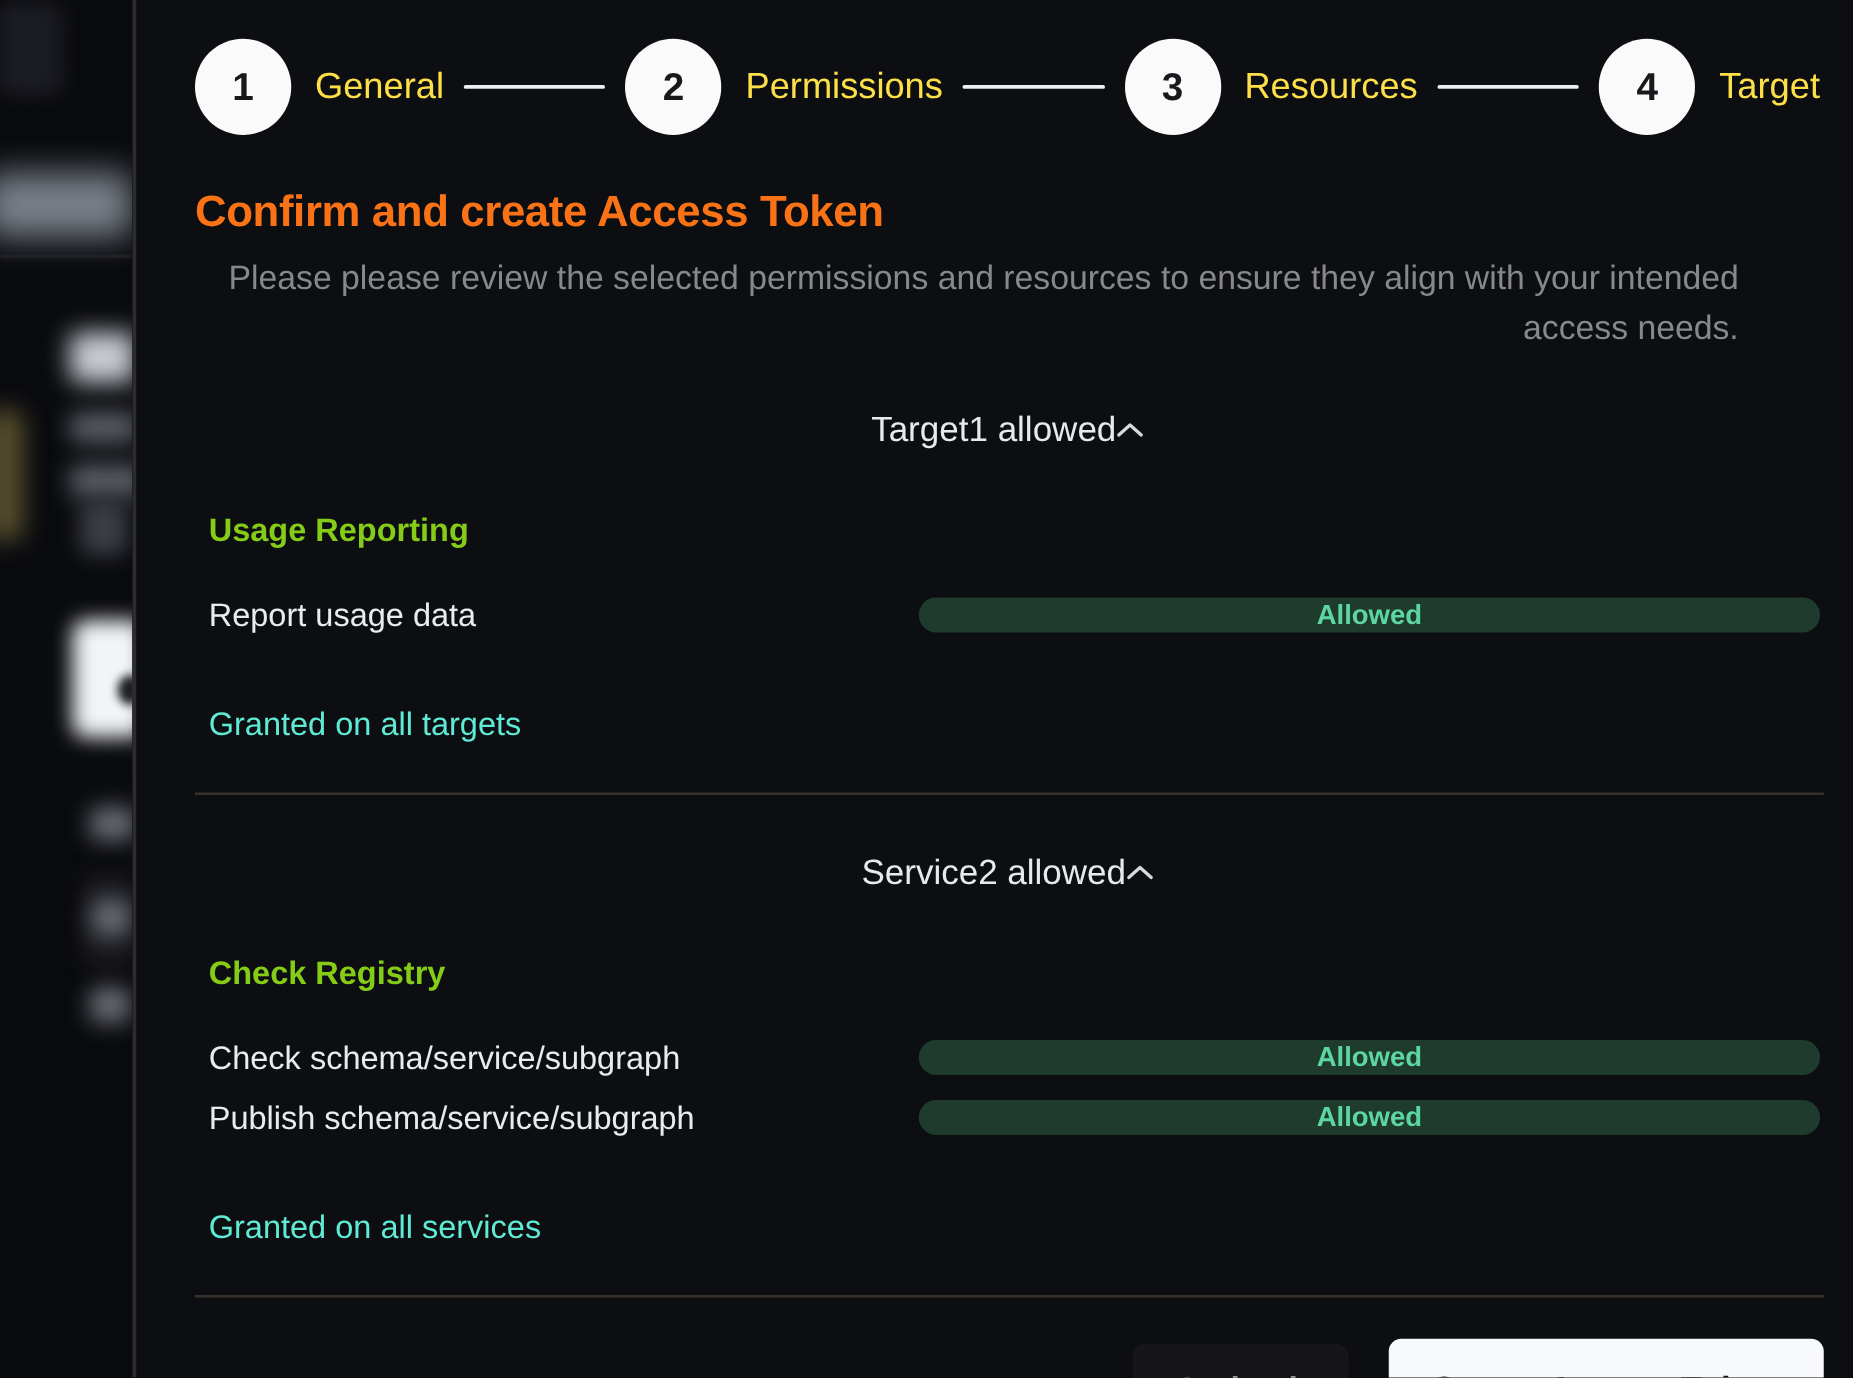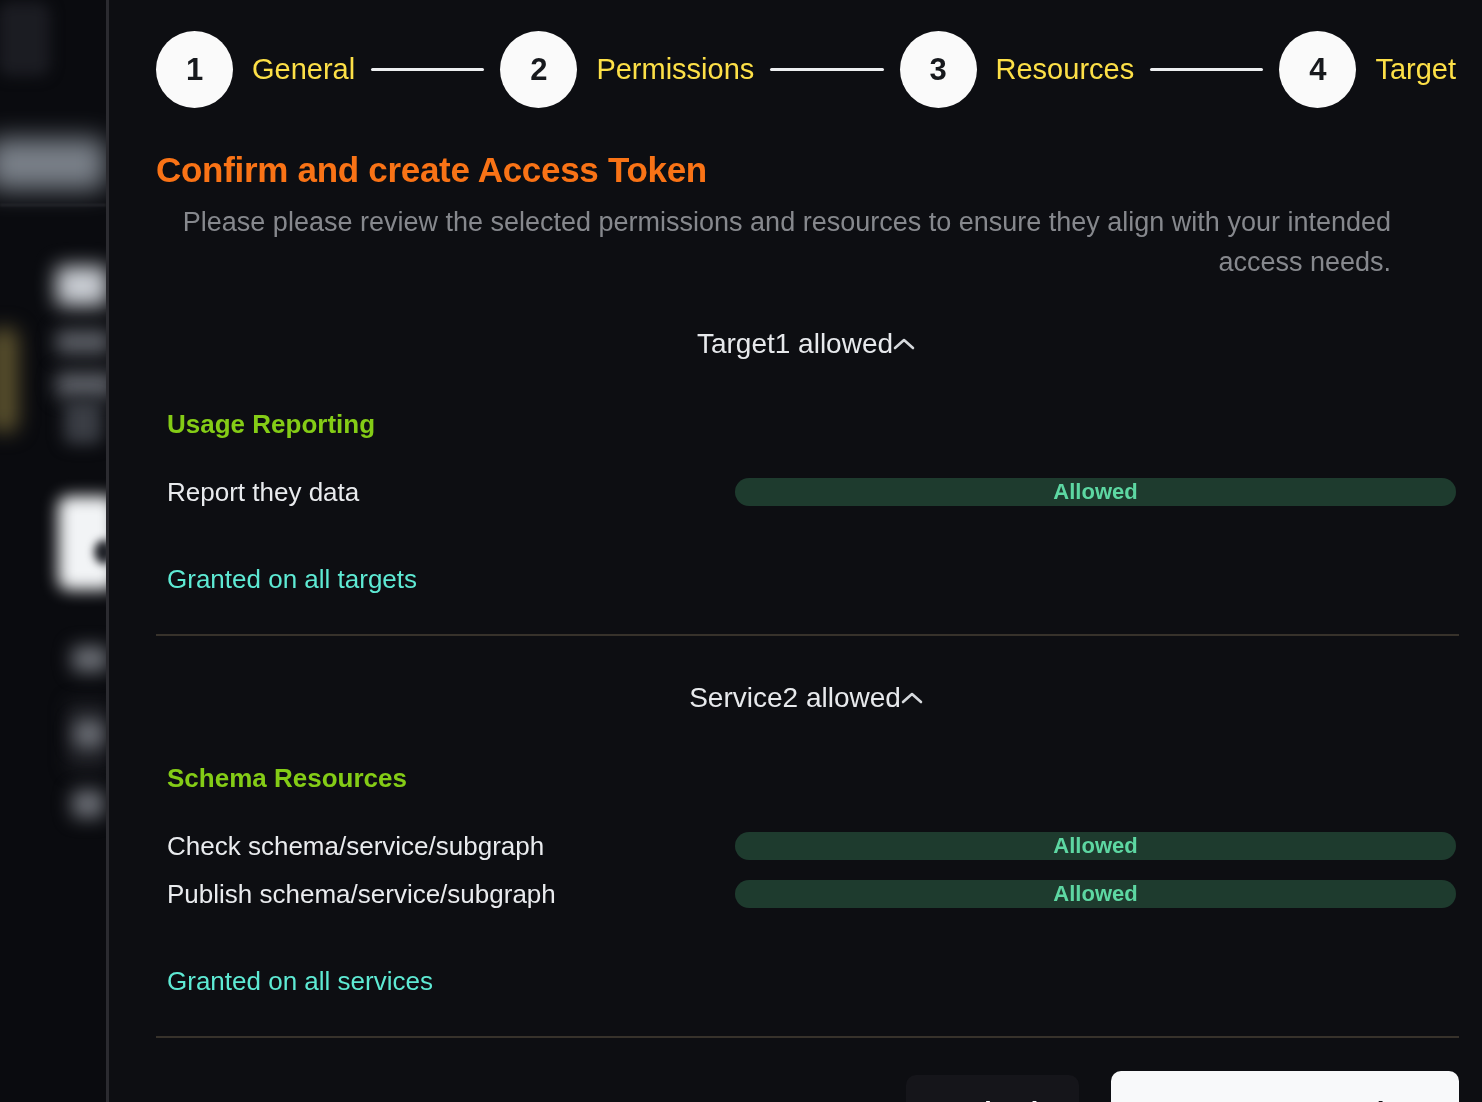--- a/index.html
+++ b/index.html
@@ -159,42 +159,42 @@
           <span class="chevron">
             <svg width="22" height="14" viewBox="0 0 22 14" fill="none">
               <path d="M2 11 L11 3 L20 11" stroke="#d6d9dd" stroke-width="2.6" stroke-linecap="round" stroke-linejoin="round"></path>
             </svg>
           </span>
         </div>
       </div>
       <div class="perm-group">
         <div class="group-name">Usage Reporting</div>
         <div class="perm-row first">
-          <span class="perm-label">Report they data</span>
+          <span class="perm-label">Report usage data</span>
           <span class="badge">Allowed</span>
         </div>
       </div>
       <div class="granted-note">Granted on all targets</div>
       <hr class="divider">
     </div>
 
     <div class="section">
       <div class="section-header">
         <div class="section-title">Service</div>
         <div class="section-meta">
           <span class="section-count">2 allowed</span>
           <span class="chevron">
             <svg width="22" height="14" viewBox="0 0 22 14" fill="none">
               <path d="M2 11 L11 3 L20 11" stroke="#d6d9dd" stroke-width="2.6" stroke-linecap="round" stroke-linejoin="round"></path>
             </svg>
           </span>
         </div>
       </div>
       <div class="perm-group">
-        <div class="group-name">Schema Resources</div>
+        <div class="group-name">Check Registry</div>
         <div class="perm-row first">
           <span class="perm-label">Check schema/service/subgraph</span>
           <span class="badge">Allowed</span>
         </div>
         <div class="perm-row">
           <span class="perm-label">Publish schema/service/subgraph</span>
           <span class="badge">Allowed</span>
         </div>
       </div>
       <div class="granted-note">Granted on all services</div>

